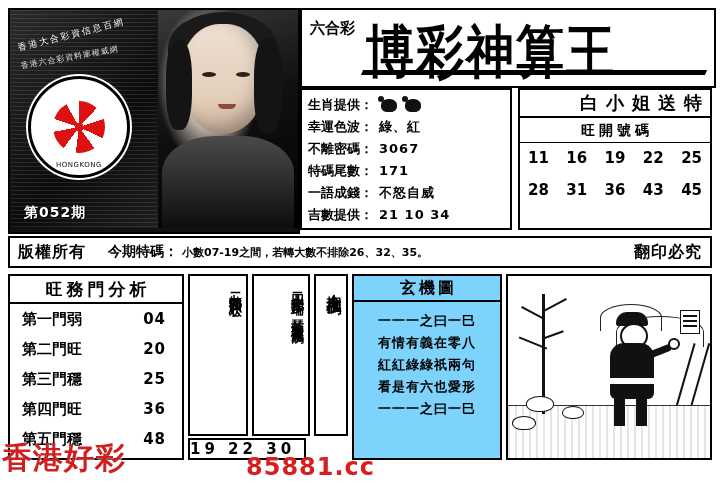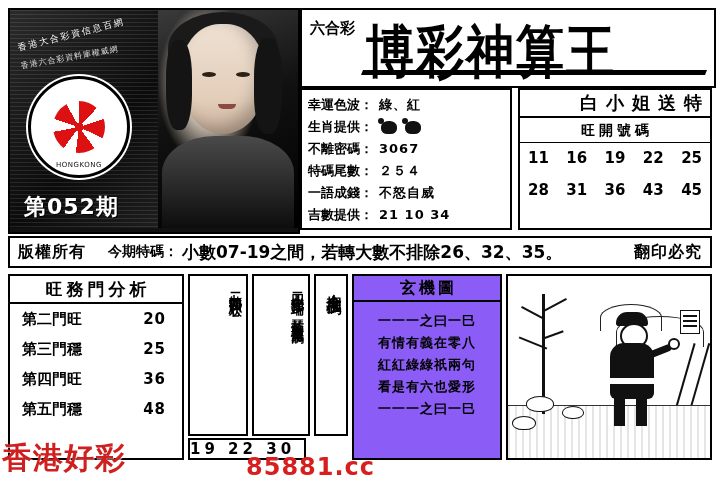--- a/index.html
+++ b/index.html
@@ -89,21 +89,21 @@
     width: 120px;
     font-size: 8px;
     color: #ddd;
     letter-spacing: 1px;
     transform: rotate(-10deg);
   }
   .issue-badge {
     position: absolute;
     left: 14px;
     bottom: 6px;
-    font-size: 22px;
+    font-size: 14px;
     font-weight: bold;
     color: #fff;
     letter-spacing: 1px;
     text-shadow: 1px 1px 0 #000;
   }
   .photo-right {
     position: absolute;
     left: 148px; top: 0;
     width: 140px; height: 218px;
     background:
@@ -302,21 +302,21 @@
     border: 2px solid #000;
     background: #fff;
     box-sizing: border-box;
     display: flex;
     align-items: center;
     padding: 0 8px;
     white-space: nowrap;
   }
   .strip .s1 { font-size: 16px; font-weight: bold; letter-spacing: 1px; }
   .strip .s2 { font-size: 14px; font-weight: bold; margin-left: 22px; }
-  .strip .s3 { font-size: 17px; font-weight: bold; margin-left: 4px; }
+  .strip .s3 { font-size: 11px; font-weight: bold; margin-left: 4px; }
   .strip .s4 { font-size: 16px; font-weight: bold; margin-left: auto; letter-spacing: 1px; }
 
   
   .bl-panel {
     position: absolute;
     left: 8px;
     top: 274px;
     width: 176px;
     height: 186px;
     border: 2px solid #000;
@@ -377,21 +377,21 @@
     letter-spacing: 4px;
   }
 
   .poem {
     position: absolute;
     left: 352px;
     top: 274px;
     width: 150px;
     height: 186px;
     border: 2px solid #000;
-    background: #8b5cf6;
+    background: #7dd3fc;
     box-sizing: border-box;
   }
   .poem-title {
     height: 24px;
     line-height: 24px;
     text-align: center;
     font-size: 16px;
     font-weight: bold;
     letter-spacing: 3px;
     border-bottom: 2px solid #000;
@@ -603,37 +603,37 @@
   </div>
 
   <div class="titlebar">
     <div class="title-small">六合彩</div>
     <div class="title-main">博彩神算王</div>
     <div class="title-stroke"></div>
   </div>
 
   <div class="info-panel">
     <div class="info-row">
-      <span class="lbl">幸運色波：</span>
-      <span class="val">綠、紅</span>
-    </div>
-    <div class="info-row">
       <span class="lbl">生肖提供：</span>
       <span class="zodiac-icons">
         <span></span>
         <span></span>
       </span>
     </div>
     <div class="info-row">
+      <span class="lbl">幸運色波：</span>
+      <span class="val">綠、紅</span>
+    </div>
+    <div class="info-row">
       <span class="lbl">不離密碼：</span>
       <span class="val">3067</span>
     </div>
     <div class="info-row">
       <span class="lbl">特碼尾數：</span>
-      <span class="val">２５４</span>
+      <span class="val">171</span>
     </div>
     <div class="info-row">
       <span class="lbl">一語成錢：</span>
       <span class="val">不怒自威</span>
     </div>
     <div class="info-row">
       <span class="lbl">吉數提供：</span>
       <span class="val">21  10  34</span>
     </div>
   </div>
@@ -661,20 +661,24 @@
 
   <div class="strip">
     <span class="s1">版權所有</span>
     <span class="s2">今期特碼：</span>
     <span class="s3">小數07-19之間，若轉大數不排除26、32、35。</span>
     <span class="s4">翻印必究</span>
   </div>
 
   <div class="bl-panel">
     <div class="bl-title">旺務門分析</div>
+    <div class="bl-row">
+      <span>第一門弱</span>
+      <span class="num">04</span>
+    </div>
     <div class="bl-row">
       <span>第二門旺</span>
       <span class="num">20</span>
     </div>
     <div class="bl-row">
       <span>第三門穩</span>
       <span class="num">25</span>
     </div>
     <div class="bl-row">
       <span>第四門旺</span>

